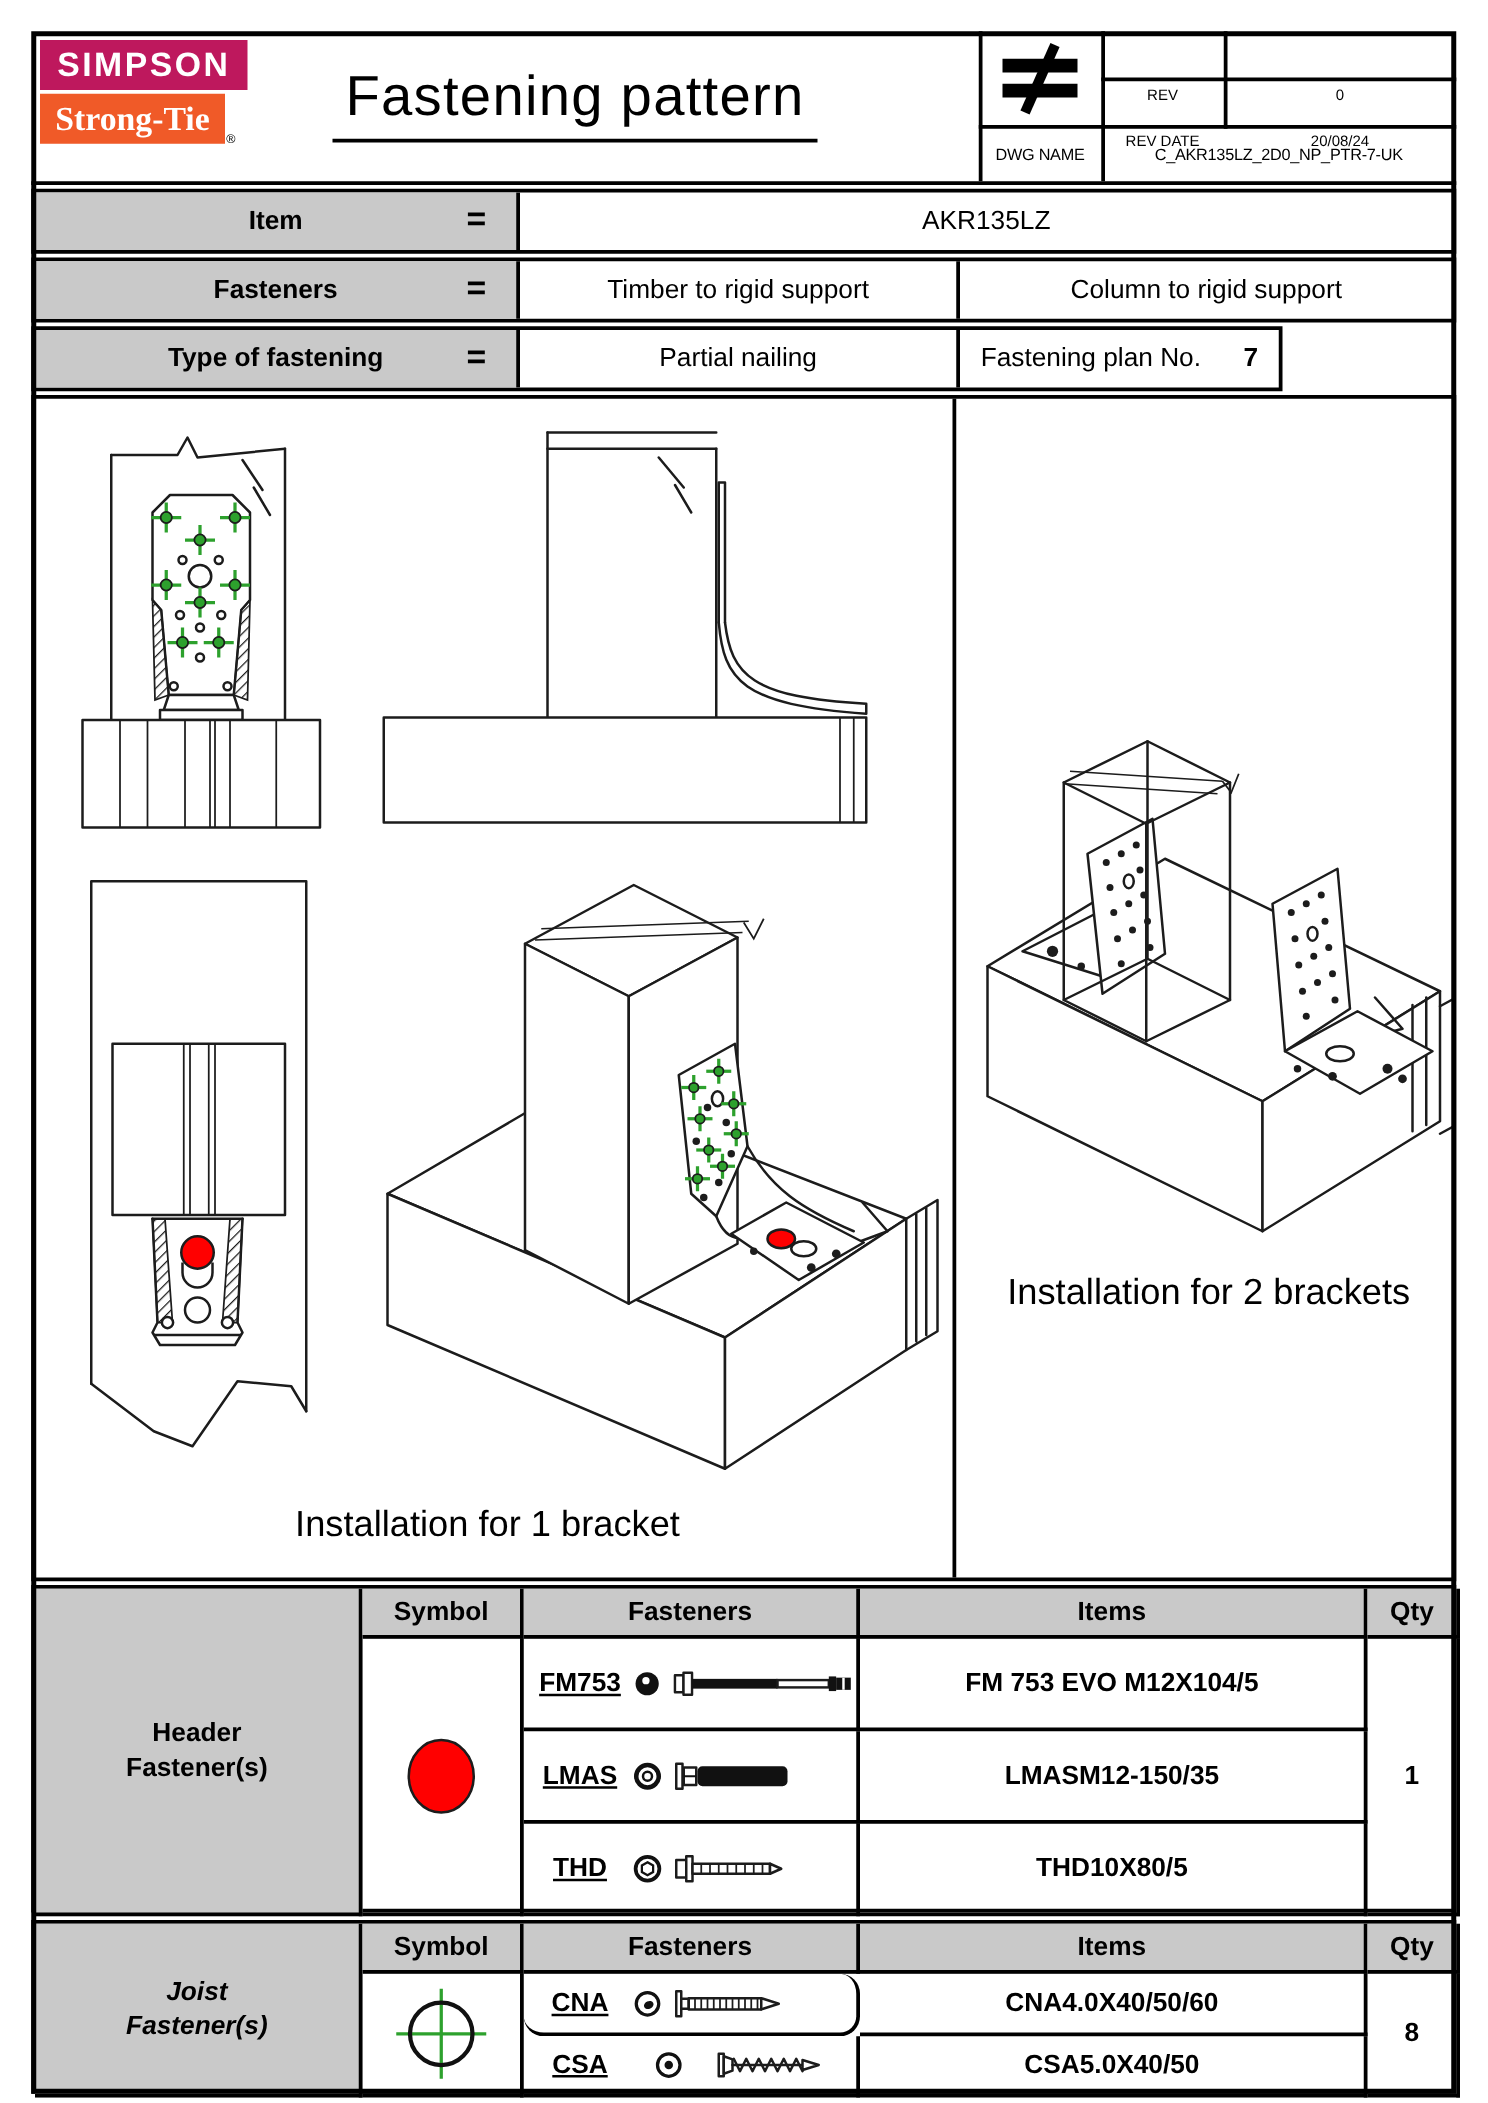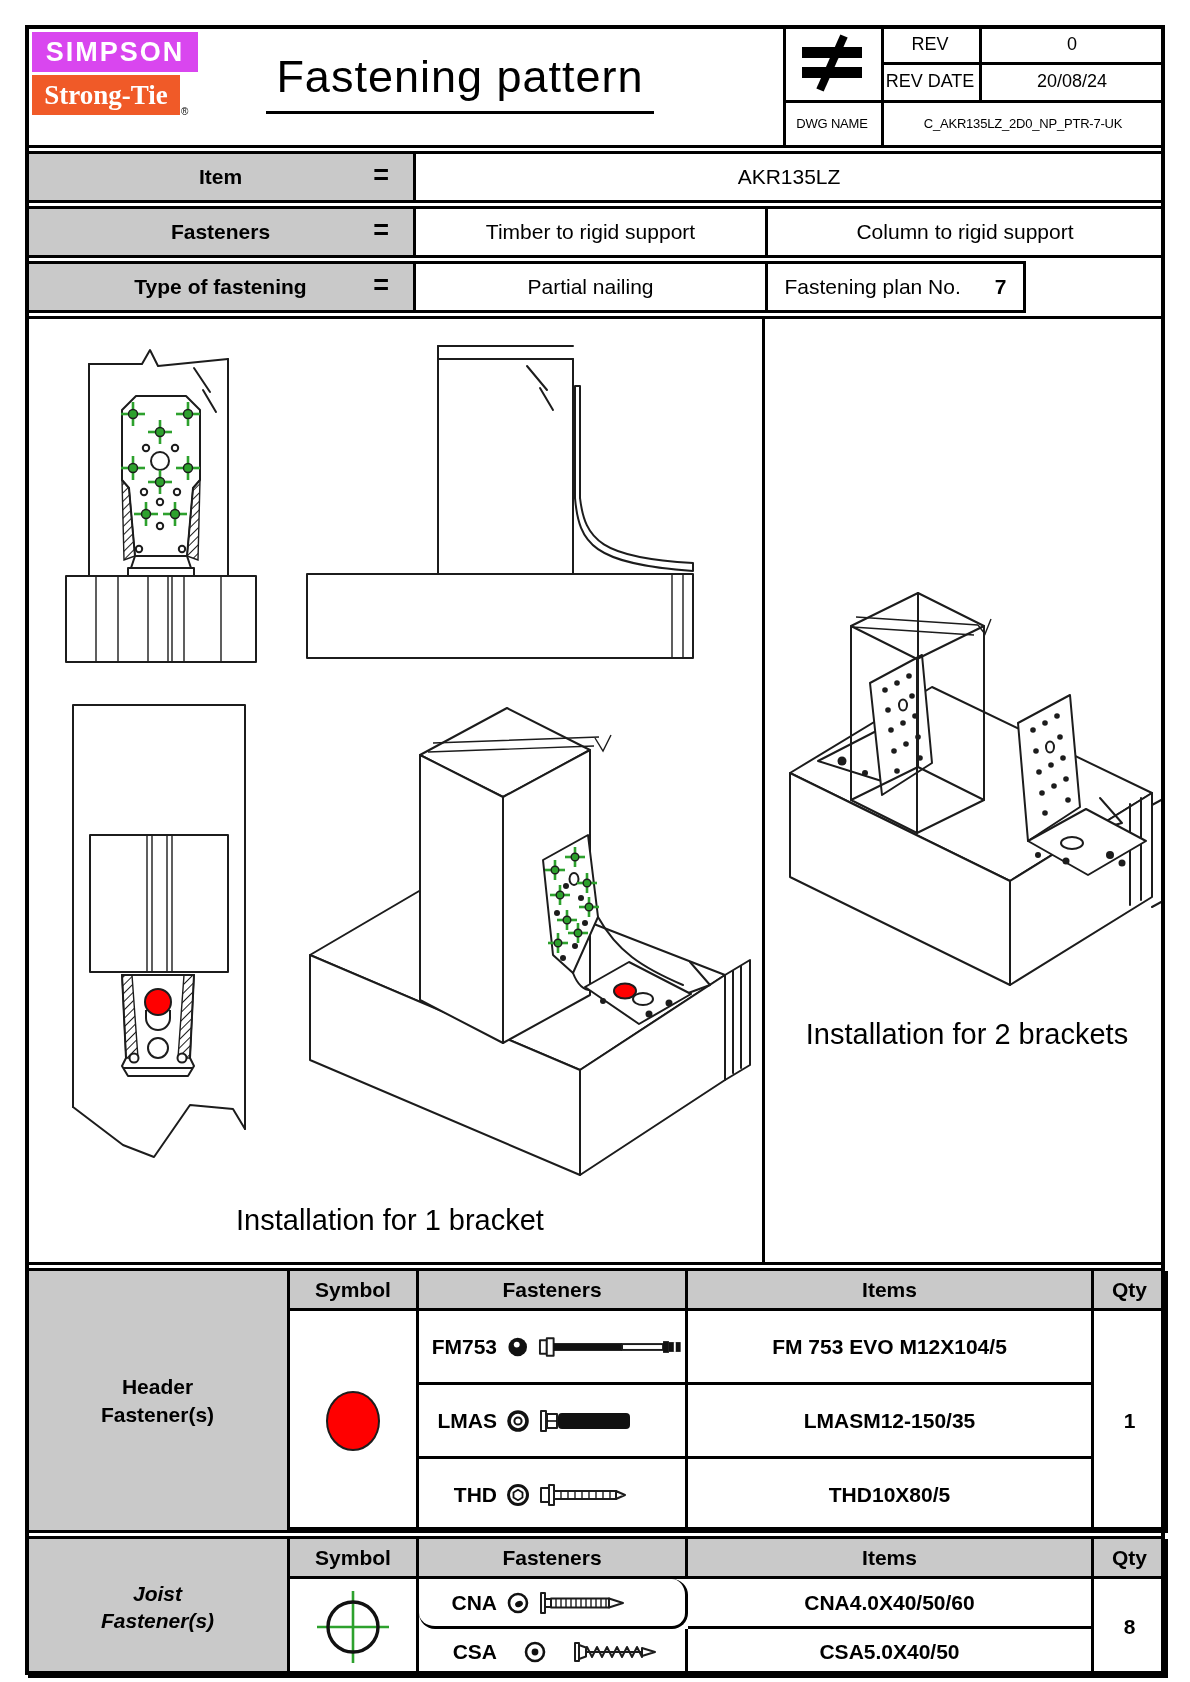--- a/index.html
+++ b/index.html
@@ -6,44 +6,44 @@
   .sheet{position:relative;width:1190px;height:1682px;background:#fff;
          font-family:"Liberation Sans",sans-serif;color:#000;overflow:hidden;}
   .abs{position:absolute;box-sizing:border-box;}
   .bx{position:absolute;box-sizing:border-box;border:3px solid #000;background:#fff;}
   .frame{position:absolute;box-sizing:border-box;border:4px solid #000;background:transparent;pointer-events:none;z-index:9;}
   .hline{position:absolute;background:#000;height:3px;}
   .vline{position:absolute;background:#000;width:3px;}
   .ctr{display:flex;align-items:center;justify-content:center;text-align:center;}
   .b{font-weight:bold;}
   
-  .logo-black{background:#d946ef;color:#fff;font-size:27px;font-weight:bold;letter-spacing:2px;}
+  .logo-black{background:#be185d;color:#fff;font-size:27px;font-weight:bold;letter-spacing:2px;}
   .logo-orange{background:var(--brand-orange,#f05a28);color:#fff;
                font-family:"Liberation Serif",serif;font-size:27px;font-weight:bold;}
   .title{font-size:45px;letter-spacing:1px;}
   .title-inner{border-bottom:3px solid #000;padding:0 10px 8px 10px;}
-  .tb-small{font-size:18px;}
+  .tb-small{font-size:12px;margin-top:32px;}
   .dwg{font-size:13px;letter-spacing:-0.2px;}
   
   .info-row{position:absolute;box-sizing:border-box;border:3px solid #000;display:flex;background:#fff;}
   .info-label{width:388px;position:relative;background:var(--cell-gray,#c9c9c9);
               border-right:3px solid #000;display:flex;align-items:center;justify-content:center;
               font-weight:bold;font-size:21px;box-sizing:border-box;}
   .eq{position:absolute;right:24px;top:50%;transform:translateY(-54%);font-size:27px;font-weight:bold;}
   .info-val{flex:1;display:flex;align-items:center;justify-content:center;font-size:21px;}
   .split-l{width:349px;flex:none;box-sizing:border-box;}
   .split-r{border-left:3px solid #000;}
   
   .ftab{position:absolute;box-sizing:border-box;border:3px solid #000;display:grid;
         grid-template-columns:262px 129px 269px 406px 74px;background:#fff;}
   .tc{border-right:3px solid #000;border-bottom:3px solid #000;box-sizing:border-box;
       display:flex;align-items:center;justify-content:center;font-size:21px;overflow:hidden;}
   .hd{background:var(--cell-gray,#c9c9c9);font-weight:bold;}
   .codecell{justify-content:flex-start;padding-left:12px;gap:9px;}
-  .code{font-weight:bold;min-width:66px;text-align:right;}
+  .code{font-weight:bold;min-width:66px;text-align:center;text-decoration:underline;}
   .itemcell{font-weight:bold;}
   .qtycell{font-weight:bold;}
   .grp{flex-direction:column;font-weight:bold;line-height:1.3;background:var(--cell-gray,#c9c9c9);}
   
   .cap{position:absolute;font-size:29px;text-align:center;}
   svg .ln{fill:none;stroke:#1c1c1c;stroke-width:2;stroke-linejoin:round;stroke-linecap:round;}
   svg .lnf{fill:#fff;stroke:#1c1c1c;stroke-width:2;stroke-linejoin:round;}
   svg .hole{fill:#fff;stroke:#1c1c1c;stroke-width:2;}
   svg .dot{fill:#1c1c1c;stroke:none;}
   svg .gc-l{stroke:var(--marker-green,#2da12d);stroke-width:2.6;}

